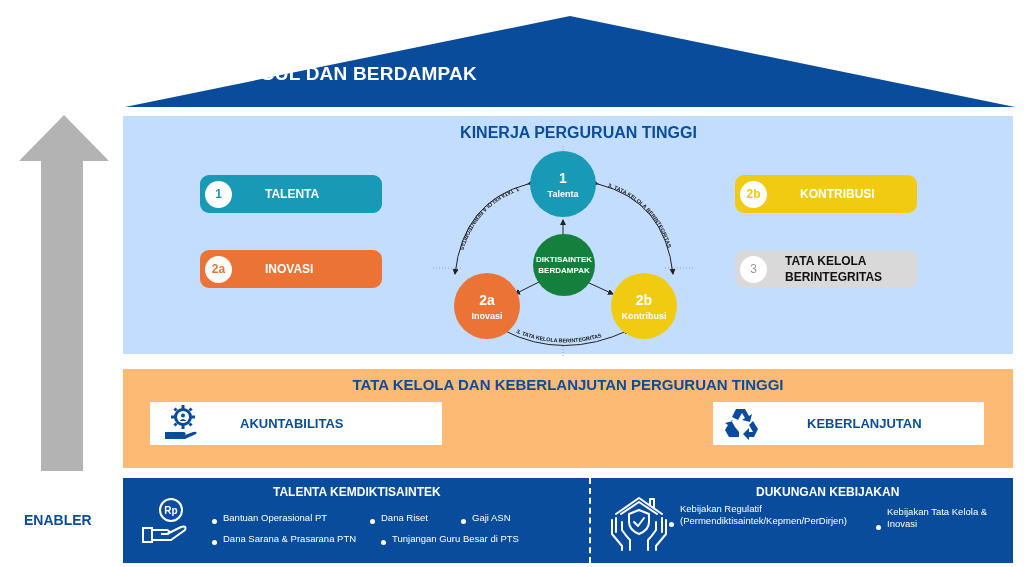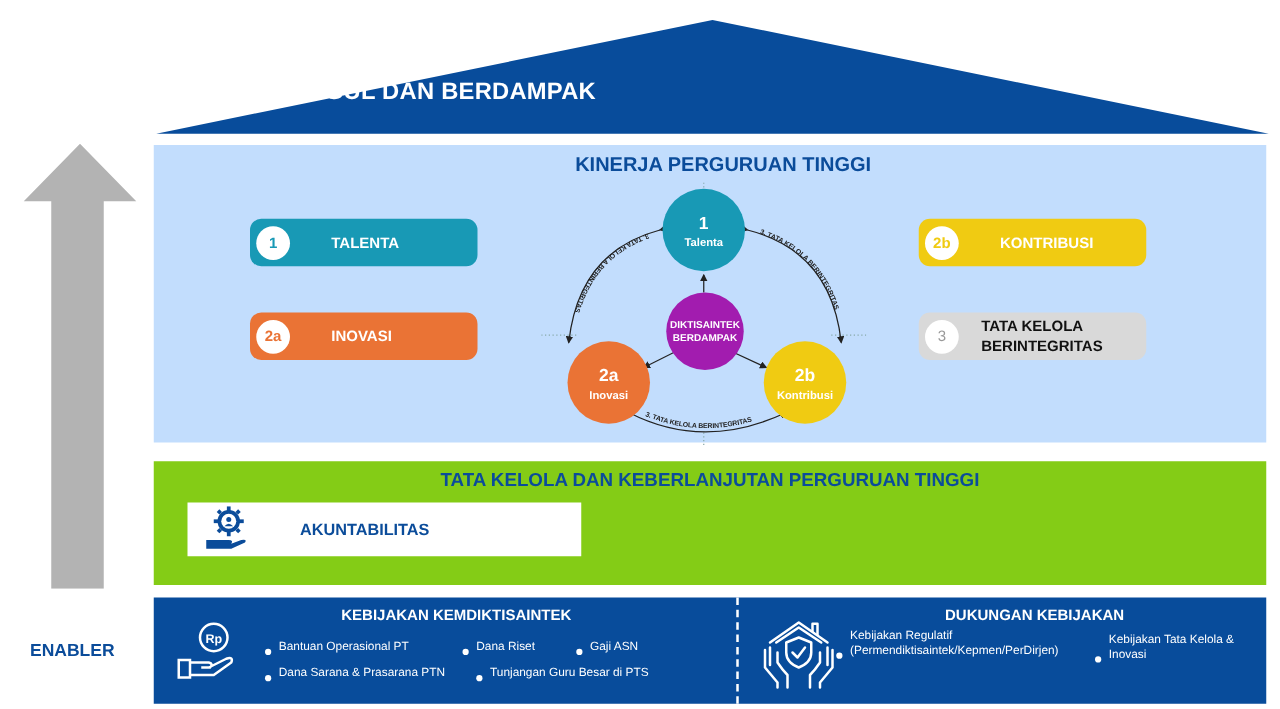--- a/index.html
+++ b/index.html
@@ -27,30 +27,30 @@
   .pill-kontribusi .num { color: #f0cb12; }
   .pill-tata { left: 612px; top: 134px; width: 182px; background: #d9d9d9; color: #111; }
   .pill-tata .num { color: #999; font-weight: 400; }
   .pill-tata .lbl { margin-left: 18px; line-height: 16px; }
 
   .cycle { position: absolute; left: 310px; top: 30px; width: 260px; height: 210px; }
   .circle { position: absolute; border-radius: 50%; display: flex; flex-direction: column; align-items: center; justify-content: center; color: #fff; font-weight: 700; text-align: center; }
   .circle .n { font-size: 14px; line-height: 16px; }
   .circle .t { font-size: 9px; margin-top: 3px; }
   .c-talenta { left: 97px; top: 5px; width: 66px; height: 66px; background: #1899b5; }
-  .c-center { left: 100px; top: 88px; width: 62px; height: 62px; background: #a21caf; font-size: 8px; line-height: 11px; }
+  .c-center { left: 100px; top: 88px; width: 62px; height: 62px; background: #15803d; font-size: 8px; line-height: 11px; }
   .c-inovasi { left: 21px; top: 127px; width: 66px; height: 66px; background: #ea7335; }
   .c-kontribusi { left: 178px; top: 127px; width: 66px; height: 66px; background: #f0cb12; }
 
-  .sec-tata { position: absolute; left: 123px; top: 369px; width: 890px; height: 99px; background: #84cc16; }
+  .sec-tata { position: absolute; left: 123px; top: 369px; width: 890px; height: 99px; background: #fdba74; }
   .tata-title { top: 7px; font-size: 15px; }
   .card { position: absolute; top: 33px; height: 43px; background: #fff; display: flex; align-items: center; color: #0b4c9a; font-weight: 700; font-size: 13px; }
   .card svg { position: absolute; }
   .card .lbl { position: absolute; }
-  .card-akun { left: 27px; width: 315px; }
+  .card-akun { left: 27px; width: 292px; }
   .card-integ { left: 306px; width: 271px; }
   .card-keber { left: 590px; width: 271px; }
 
   .enabler-label { position: absolute; left: 24px; top: 512px; color: #0b4c9a; font-weight: 700; font-size: 14px; }
   .sec-enabler { position: absolute; left: 123px; top: 478px; width: 890px; height: 85px; background: #084c9b; color: #fff; }
   .divider { position: absolute; left: 466px; top: 0; height: 85px; border-left: 2px dashed #fff; }
   .en-title { position: absolute; font-weight: 700; font-size: 12px; }
   .bullet { position: absolute; font-size: 9.5px; display: flex; align-items: flex-end; line-height: 12px; }
   .bullet .dot { width: 5px; height: 5px; border-radius: 50%; background: #fff; margin-right: 6px; margin-top: 4px; flex: none; }
 </style>
@@ -155,32 +155,42 @@
           <rect x="26" y="18" width="3" height="3" transform="rotate(45 27.5 19.5)"></rect>
       </g>
       <circle cx="20" cy="12" r="6" fill="#fff"></circle>
       <circle cx="20" cy="10.5" r="2" fill="#0b4c9a"></circle>
       <path d="M16.5,16 Q20,12 23.5,16 z" fill="#0b4c9a"></path>
       <rect x="2" y="27" width="7" height="7" fill="#0b4c9a"></rect>
       <path d="M9,27 L20,27 Q24,27 22,30 L30,27 Q35,26 33,29 L22,34 L9,34 z" fill="#0b4c9a"></path>
     </svg>
     <span class="lbl" style="left:90px">AKUNTABILITAS</span>
   </div>
+  <div class="card card-keber">
+    <svg style="left:12px;top:5px" width="34" height="33" viewBox="0 0 34 33">
+      <g fill="#0b4c9a">
+        <path d="M11,2 L20,2 L24,9 L27,7 L25,15 L17,13 L20,11 L17,6 L13,13 L7,10 z"></path>
+        <path d="M28,14 L33,22 L29,30 L24,30 L24,33 L18,27 L24,21 L24,25 L28,25 L24,18 z"></path>
+        <path d="M6,13 L10,20 L14,25 L14,30 L4,30 L0,23 L3,18 L0,16 L8,14 z"></path>
+      </g>
+    </svg>
+    <span class="lbl" style="left:94px">KEBERLANJUTAN</span>
+  </div>
 </div>
 
 <div class="enabler-label">ENABLER</div>
 <div class="sec-enabler">
 
   <svg style="position:absolute;left:18px;top:18px" width="52" height="50" viewBox="0 0 52 50">
     <circle cx="30" cy="14" r="11" fill="none" stroke="#fff" stroke-width="2"></circle>
     <text x="30" y="18" text-anchor="middle" font-size="10" font-weight="700" fill="#fff" font-family="Liberation Sans, sans-serif">Rp</text>
     <rect x="2" y="32" width="9" height="14" fill="none" stroke="#fff" stroke-width="2"></rect>
     <path d="M11,34 L26,34 Q30,35 27,38 L20,38 M26,38 L40,31 Q46,29 44,34 L30,44 L11,44" fill="none" stroke="#fff" stroke-width="2" stroke-linejoin="round"></path>
   </svg>
-  <div class="en-title" style="left:150px;top:7px">KEBIJAKAN KEMDIKTISAINTEK</div>
+  <div class="en-title" style="left:150px;top:7px">TALENTA KEMDIKTISAINTEK</div>
   <div class="bullet" style="left:89px;top:34px">
       <span class="dot"></span>
       <span>Bantuan Operasional PT</span>
     </div>
   <div class="bullet" style="left:247px;top:34px">
       <span class="dot"></span>
       <span>Dana Riset</span>
     </div>
   <div class="bullet" style="left:338px;top:34px">
       <span class="dot"></span>

